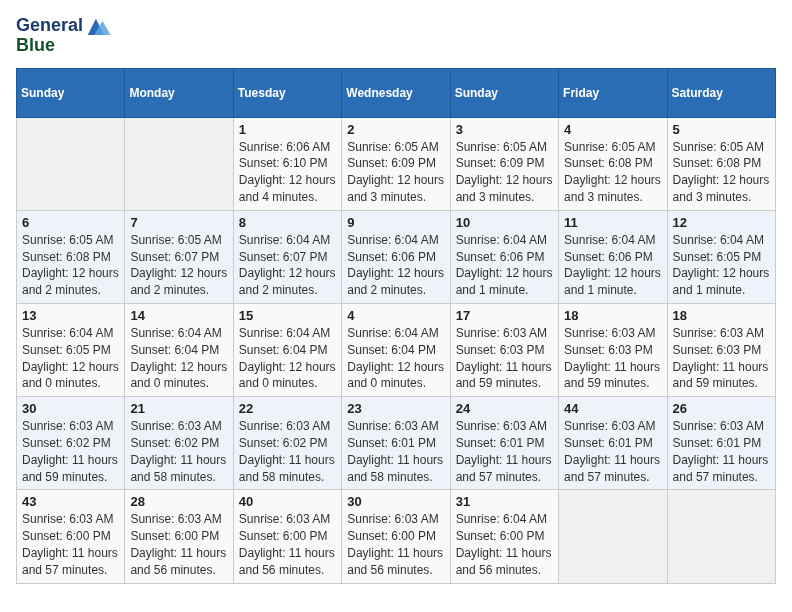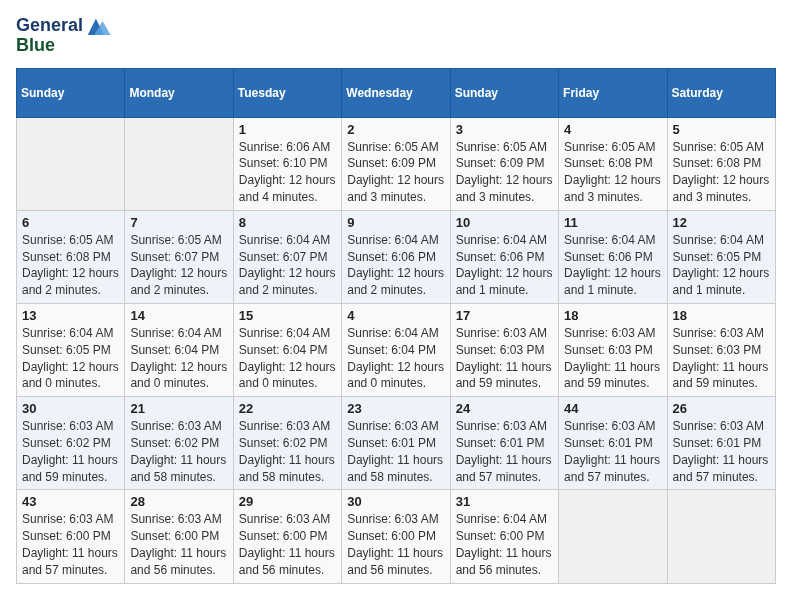--- a/index.html
+++ b/index.html
@@ -294,21 +294,21 @@
 Sunset: 6:00 PM
 Daylight: 11 hours and 57 minutes.</div>
         </td>
         <td>
           <span class="day-number">28</span>
           <div class="day-info">Sunrise: 6:03 AM
 Sunset: 6:00 PM
 Daylight: 11 hours and 56 minutes.</div>
         </td>
         <td>
-          <span class="day-number">29</span>
+          <span class="day-number">40</span>
           <div class="day-info">Sunrise: 6:03 AM
 Sunset: 6:00 PM
 Daylight: 11 hours and 56 minutes.</div>
         </td>
         <td>
           <span class="day-number">30</span>
           <div class="day-info">Sunrise: 6:03 AM
 Sunset: 6:00 PM
 Daylight: 11 hours and 56 minutes.</div>
         </td>

